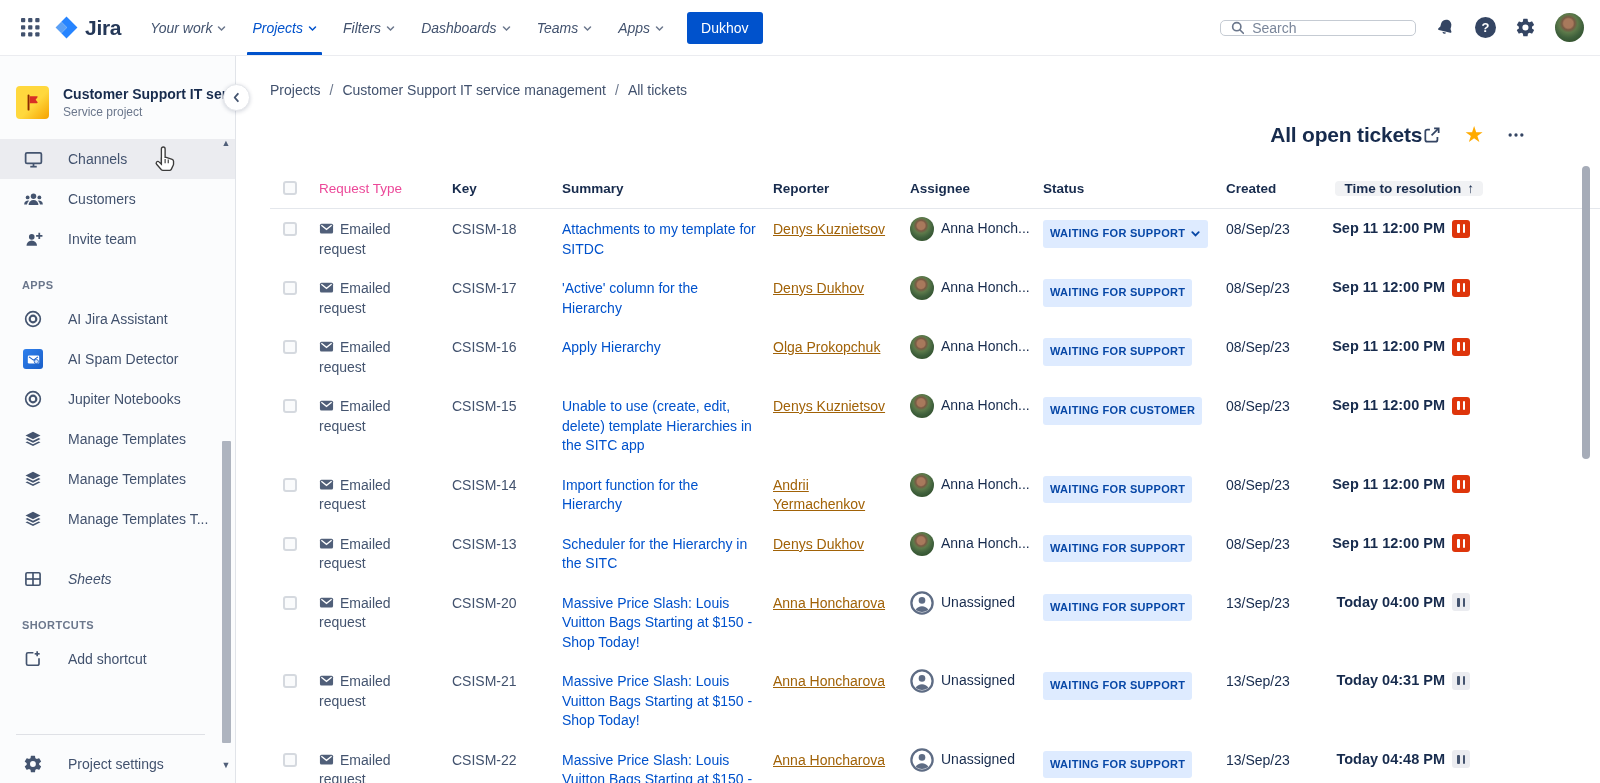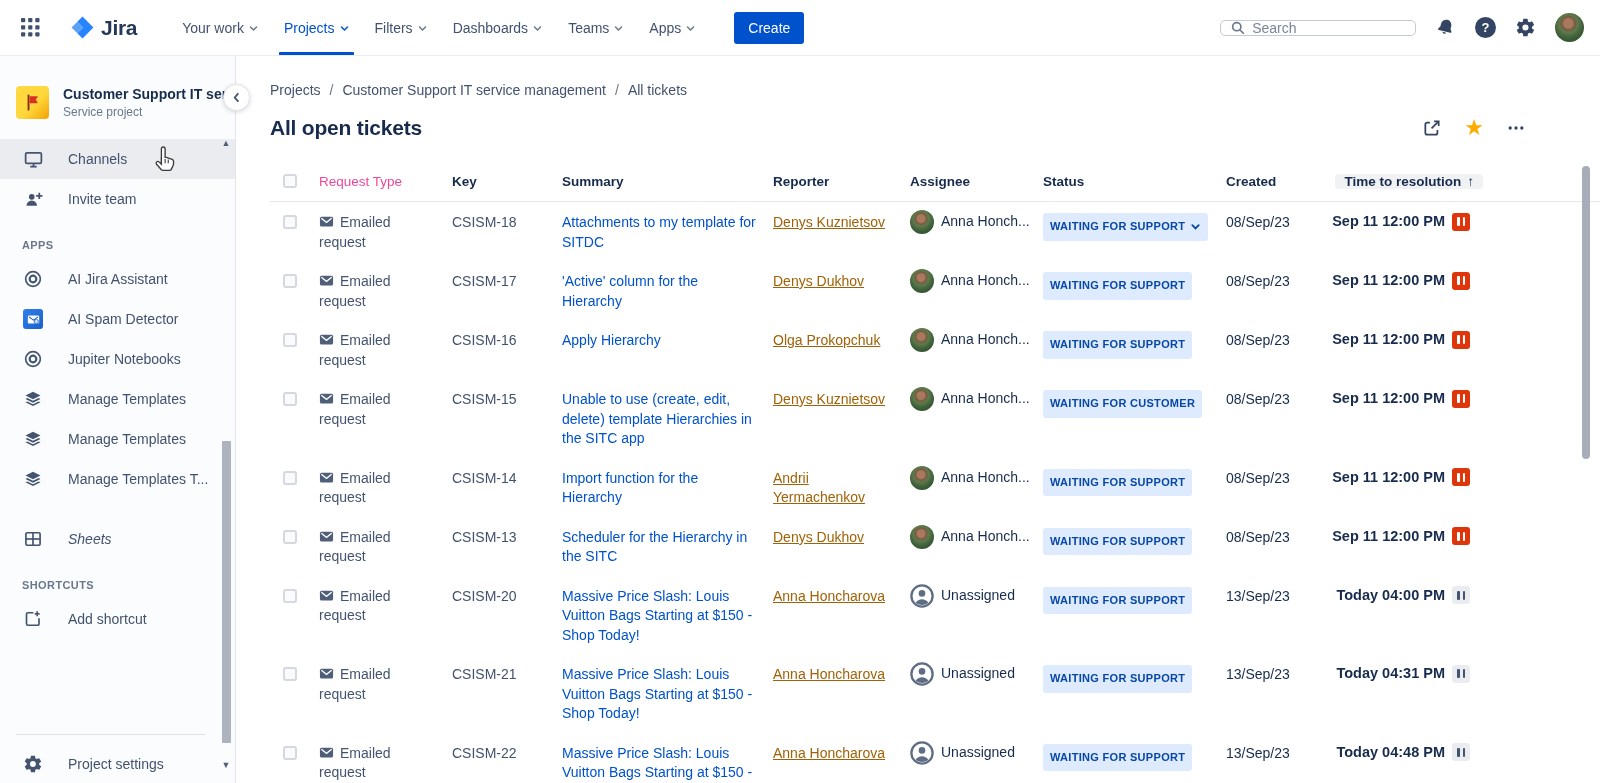--- a/index.html
+++ b/index.html
@@ -2,26 +2,26 @@
 <html><head>
 <meta charset="utf-8">
 <style>
   * { margin:0; padding:0; box-sizing:border-box; }
   html,body { width:1600px; height:783px; overflow:hidden; background:#fff;
     font-family:"Liberation Sans", sans-serif; color:#172B4D; }
 
   
   .topnav { height:56px; display:flex; align-items:center; justify-content:space-between;
     padding:0 16px 0 14px; border-bottom:1px solid #EBECF0; position:relative; background:#fff; }
-  .nav-left { display:flex; align-items:center; height:100%;gap:16px; }
+  .nav-left { display:flex; align-items:center; height:100%; }
   .appswitch { width:32px; height:32px; border:none; background:none; display:flex; align-items:center;
     justify-content:center; cursor:pointer; }
   .logo { display:flex; align-items:center; gap:6px; margin:0 18px 0 8px; }
   .logo-text { font-size:21px; font-weight:700; color:#253858; letter-spacing:-.3px; }
-  .nav-items { display:flex; height:100%; gap:4px; }
+  .nav-items { display:flex; height:100%; gap:4px;font-style:italic; }
   .nav-item { position:relative; height:100%; display:flex; align-items:center; gap:5px; padding:0 11px;
     font-size:14px; font-weight:500; color:#42526E; text-decoration:none; cursor:pointer; }
   .nav-item.active { color:#0052CC; }
   .nav-item.active::after { content:""; position:absolute; left:6px; right:6px; bottom:0; height:3px;
     background:#0052CC; border-radius:1px 1px 0 0; }
   .nav-item svg { margin-top:2px; }
   .create-btn { margin-left:12px; background:#0052CC; color:#fff; border:none; border-radius:3px;
     font-size:14px; font-weight:500; padding:8px 14px; cursor:pointer; font-family:inherit; }
   .nav-right { display:flex; align-items:center; gap:19px; }
   .search-box { display:flex; align-items:center; gap:8px; width:196px; height:16px;
@@ -67,21 +67,21 @@
   
   .collapse-btn { position:absolute; left:223px; top:28px; width:27px; height:27px; border-radius:50%;
     background:#fff; border:1px solid #E4E6EA; box-shadow:0 1px 4px rgba(9,30,66,.18); z-index:6;
     display:flex; align-items:center; justify-content:center; cursor:pointer; }
 
   
   .main { flex:1; padding:26px 0 0 34px; position:relative; overflow:hidden; }
   .breadcrumbs { font-size:14px; color:#42526E; display:flex; gap:9px; align-items:center; }
   .breadcrumbs a { color:#42526E; text-decoration:none; cursor:pointer; }
   .crumb-sep { color:#6B778C; }
-  .title-row { display:flex; align-items:center; justify-content:space-between; margin-top:18px; padding-right:74px; }
+  .title-row { display:flex; align-items:center; justify-content:flex-end; margin-top:25px; padding-right:74px; }
   .page-title { font-size:21px; font-weight:700; color:#172B4D; letter-spacing:-.2px; }
   .title-actions { display:flex; align-items:center; gap:22px; }
   .star-ic { color:#FFAB00; font-size:22px; line-height:1; }
 
   
   .tbl { margin-top:22px; --cols:36px 133px 110px 211px 137px 133px 183px 118px 156px; }
   .thead { display:grid; grid-template-columns:var(--cols); align-items:center; height:40px;
     border-bottom:1px solid #E4E7EC; font-size:13.5px; font-weight:700; color:#172B4D; }
   .thead > div { padding-left:13px; }
   .th-light { color:#ec4899; font-weight:400; }
@@ -184,21 +184,21 @@
             <path d="M2 4l4 4 4-4" stroke="#6B778C" stroke-width="2" fill="none" stroke-linecap="round"></path>
           </svg>
         </a>
       <a class="nav-item">
           <span>Apps</span>
           <svg width="9" height="9" viewBox="0 0 12 12">
             <path d="M2 4l4 4 4-4" stroke="#6B778C" stroke-width="2" fill="none" stroke-linecap="round"></path>
           </svg>
         </a>
     </nav>
-    <button class="create-btn">Create</button>
+    <button class="create-btn">Dukhov</button>
   </div>
   <div class="nav-right">
     <div class="search-box">
       <svg width="15" height="15" viewBox="0 0 16 16">
           <circle cx="7" cy="7" r="5" stroke="#6B778C" stroke-width="2" fill="none"></circle>
           <path d="M11 11l4 4" stroke="#6B778C" stroke-width="2" stroke-linecap="round"></path>
         </svg>
       <input type="text" placeholder="Search" style="">
     </div>
     <button class="icon-btn">
@@ -236,20 +236,33 @@
 
     <div class="side-item hovered">
       <span class="si-icon">
           <svg width="21" height="21" viewBox="0 0 24 24" fill="none" stroke="#44546F" stroke-width="2">
             <rect x="3" y="4.5" width="18" height="12" rx="1.6"></rect>
             <path d="M12 16.5v3.2"></path>
             <path d="M8.3 20.2h7.4"></path>
           </svg>
         </span>
       <span class="si-label">Channels</span>
+    </div>
+    <div class="side-item">
+      <span class="si-icon">
+          <svg width="21" height="21" viewBox="0 0 24 24" fill="#44546F">
+            <circle cx="12" cy="8.2" r="3.1"></circle>
+            <path d="M6.4 18.2a5.6 5.6 0 0 1 11.2 0z"></path>
+            <circle cx="5.3" cy="9.6" r="2.2"></circle>
+            <path d="M1.3 17.6A4.5 4.5 0 0 1 6.9 13.3a7.7 7.7 0 0 0-2.4 4.3z"></path>
+            <circle cx="18.7" cy="9.6" r="2.2"></circle>
+            <path d="M17.1 13.3a4.5 4.5 0 0 1 5.6 4.3h-3.2a7.7 7.7 0 0 0-2.4-4.3z"></path>
+          </svg>
+        </span>
+      <span class="si-label">Customers</span>
     </div>
     <div class="side-item">
       <span class="si-icon">
           <svg width="21" height="21" viewBox="0 0 24 24" fill="#44546F">
             <circle cx="10" cy="9" r="3.2"></circle>
             <path d="M4 19a6 6 0 0 1 12 0z"></path>
             <path d="M17.6 4.3h2v2.6h2.6v2h-2.6v2.6h-2V8.9H15v-2h2.6z"></path>
           </svg>
         </span>
       <span class="si-label">Invite team</span>

